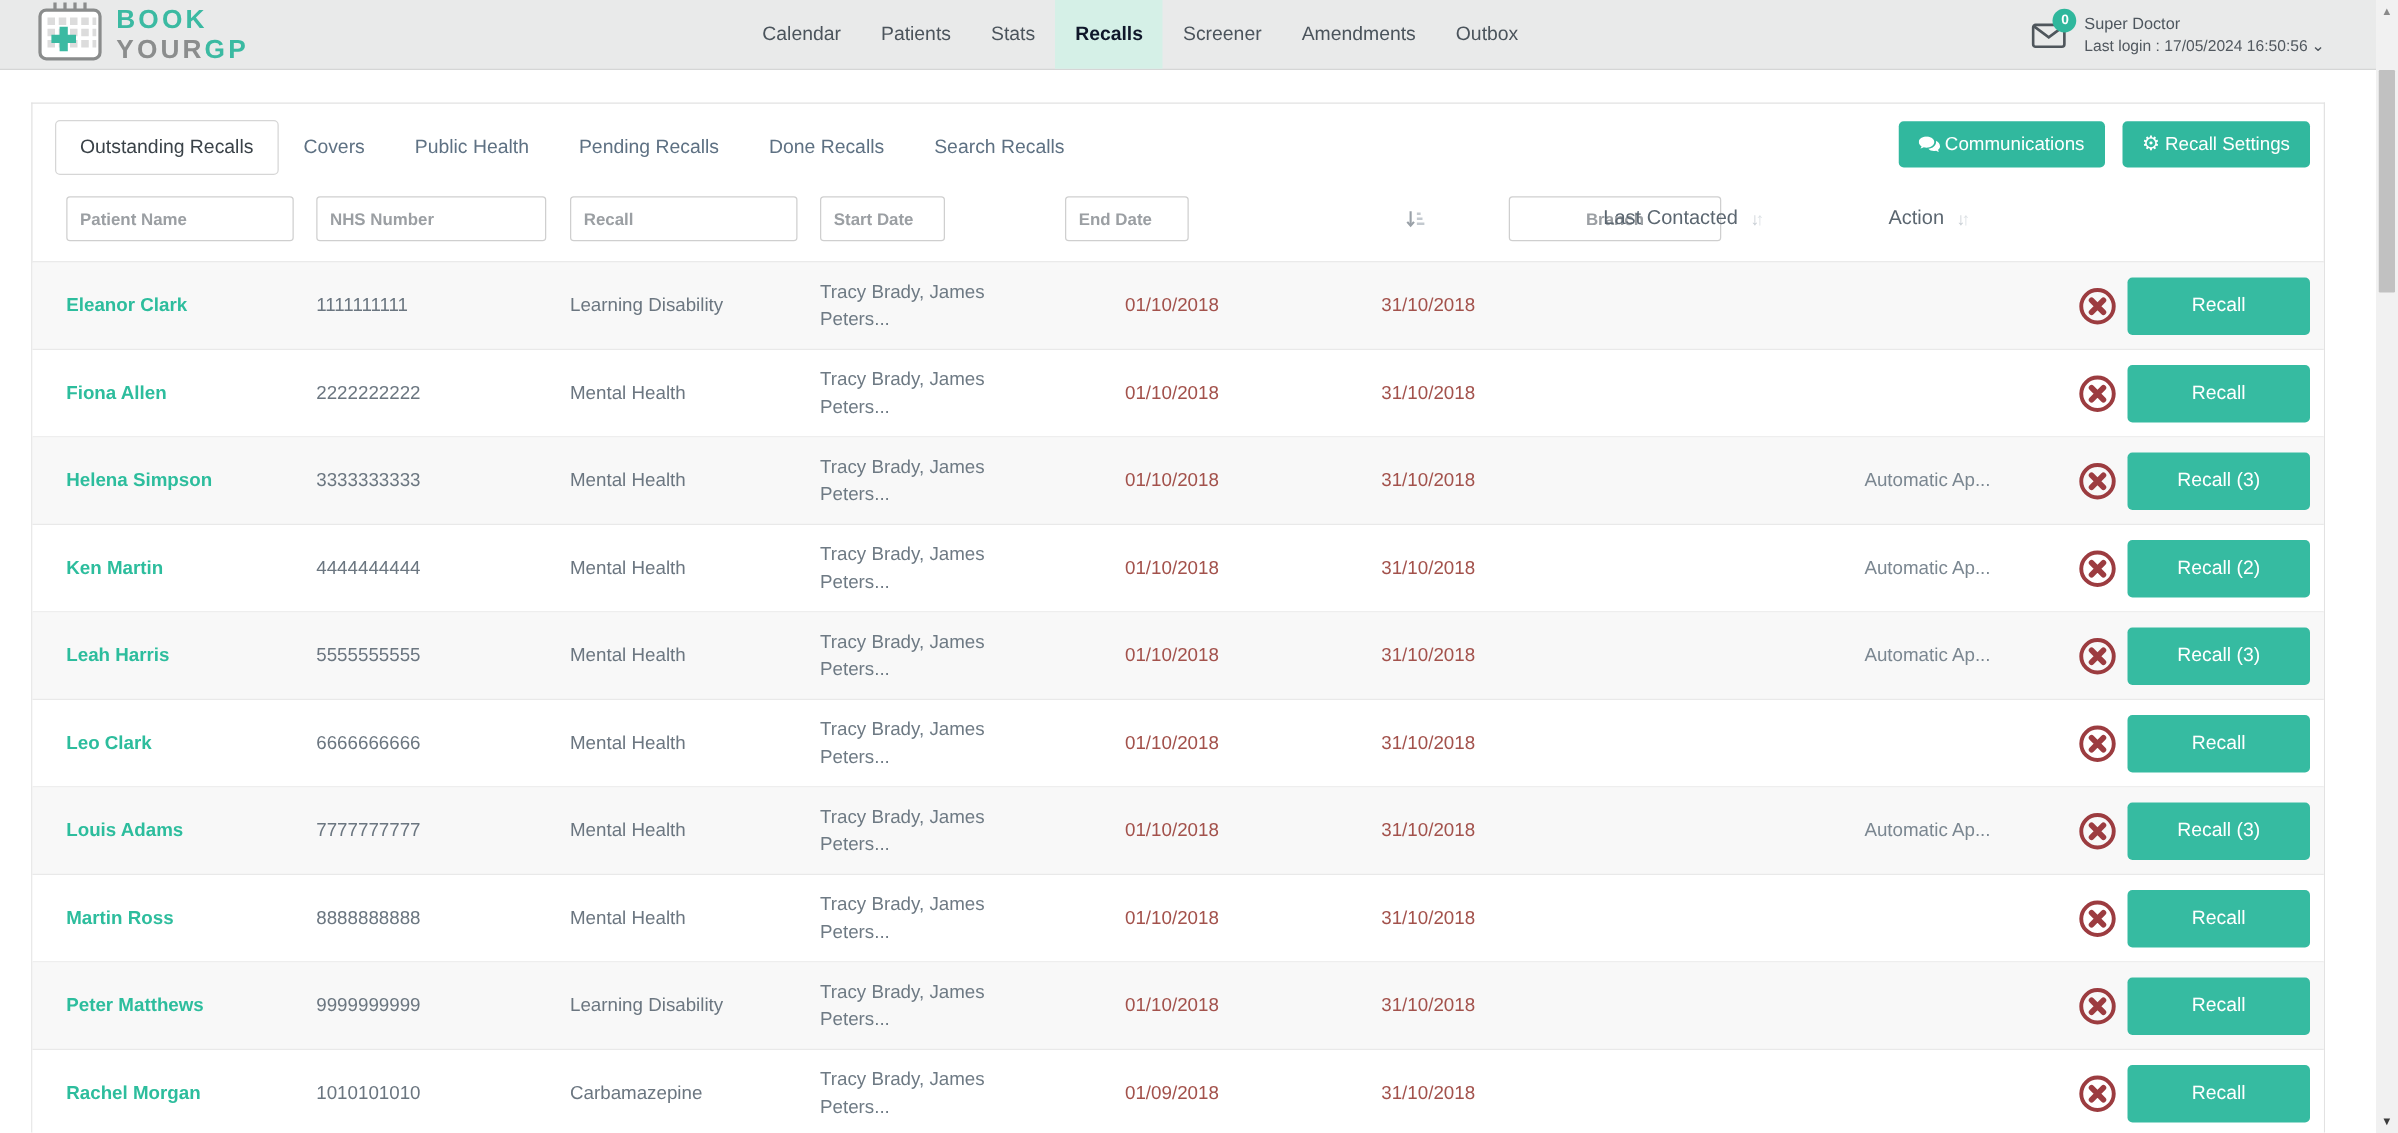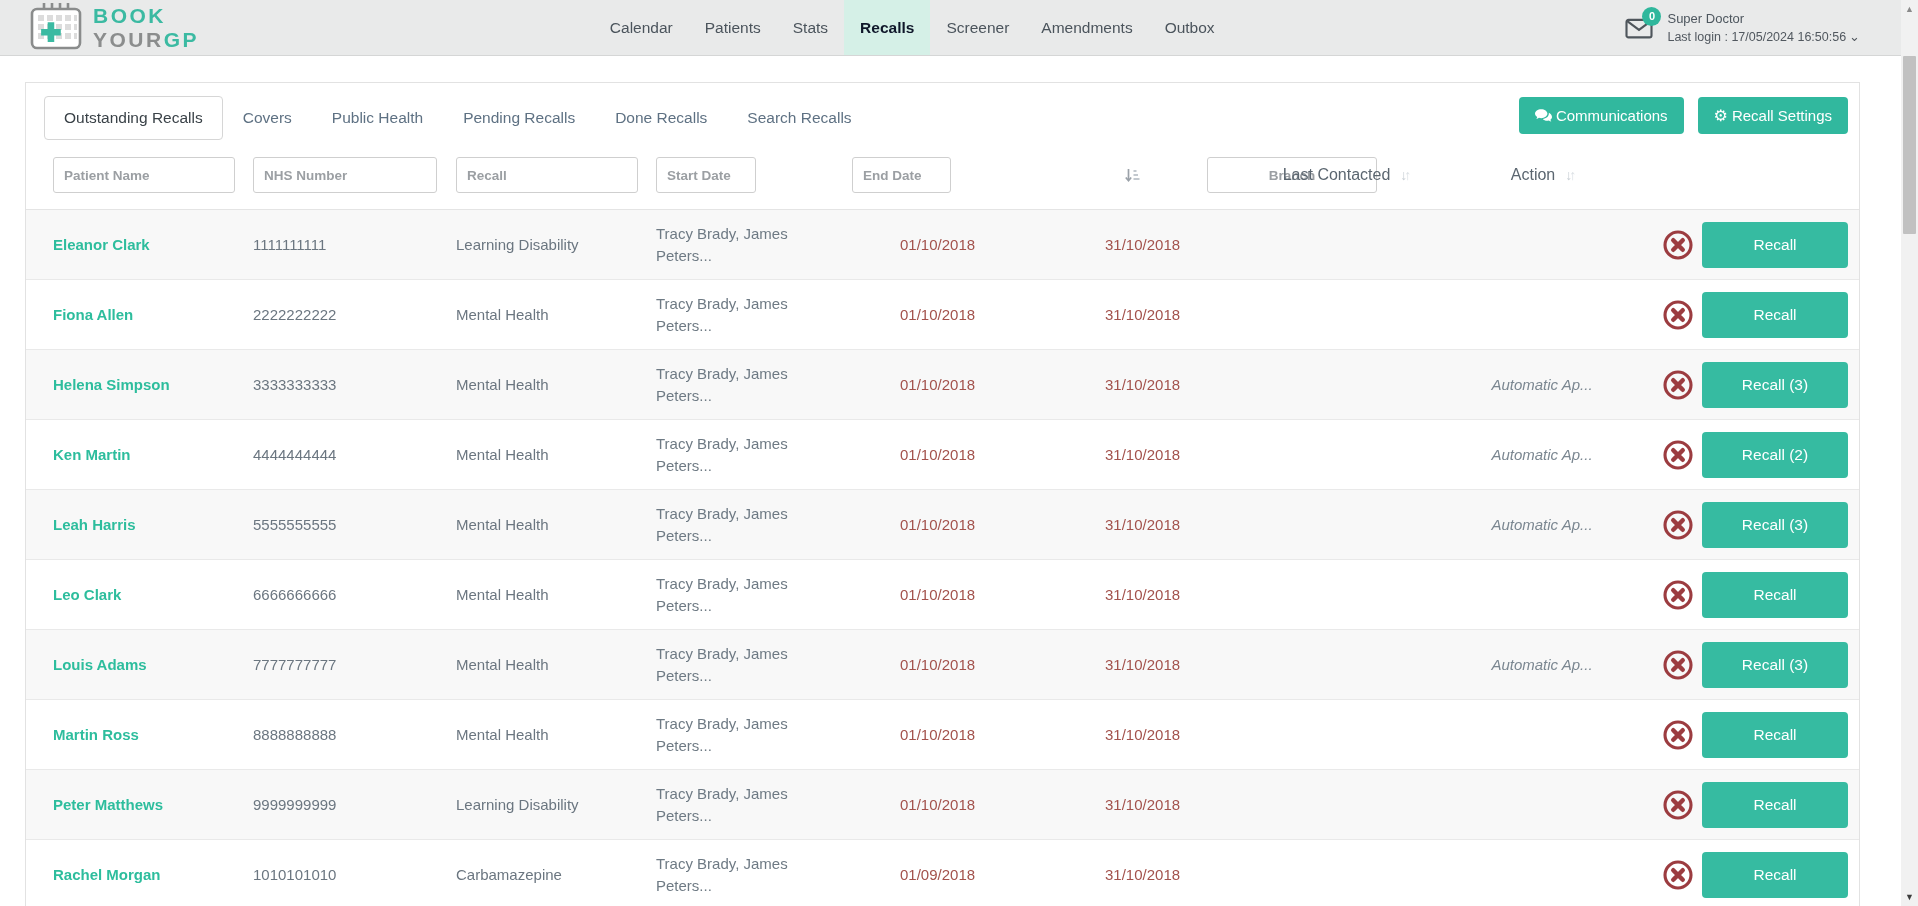--- a/index.html
+++ b/index.html
@@ -59,21 +59,21 @@
   .sort-amount { display:flex; justify-content:center; cursor:pointer; }
 
   .rows-area { }
   .t-row { min-height:70px; border-bottom:1px solid #e9e9e9; }
   .t-row:nth-child(odd) { background:#f8f8f8; }
   .t-row:nth-child(even) { background:#ffffff; }
   .c-name { color:#2dbd9d; font-weight:bold; font-size:15px; cursor:pointer; }
   .c-gray { color:#6b7680; font-size:15px; }
   .c-staff { color:#6e7a84; font-size:15px; line-height:1.45; max-width:168px; }
   .c-date { color:#a3524c; font-size:15px;margin-left:48px; }
-  .c-last { color:#7b8791; font-size:15px; text-align:center;font-style:italic; }
+  .c-last { color:#7b8791; font-size:15px; text-align:center; }
   .c-action { display:flex; align-items:center; }
   .x-icon { margin-left:7px; margin-right:9px; cursor:pointer; display:flex; }
   .btn-recall { flex:1; margin-right:5px; background:#36bba1; border:none; color:#fff;
     border-radius:4px; height:46px; font-size:15.5px; font-family:inherit; cursor:pointer; }
 
   
   .scrollbar { position:fixed; top:0; right:0; width:17px; height:906px;
     background:#f1f1f1; z-index:50; display:flex; flex-direction:column;
     align-items:center; justify-content:space-between; padding:5px 0 4px 0; }
   .sb-arrow { font-size:9px; color:#8a8a8a; cursor:pointer; line-height:1; }

